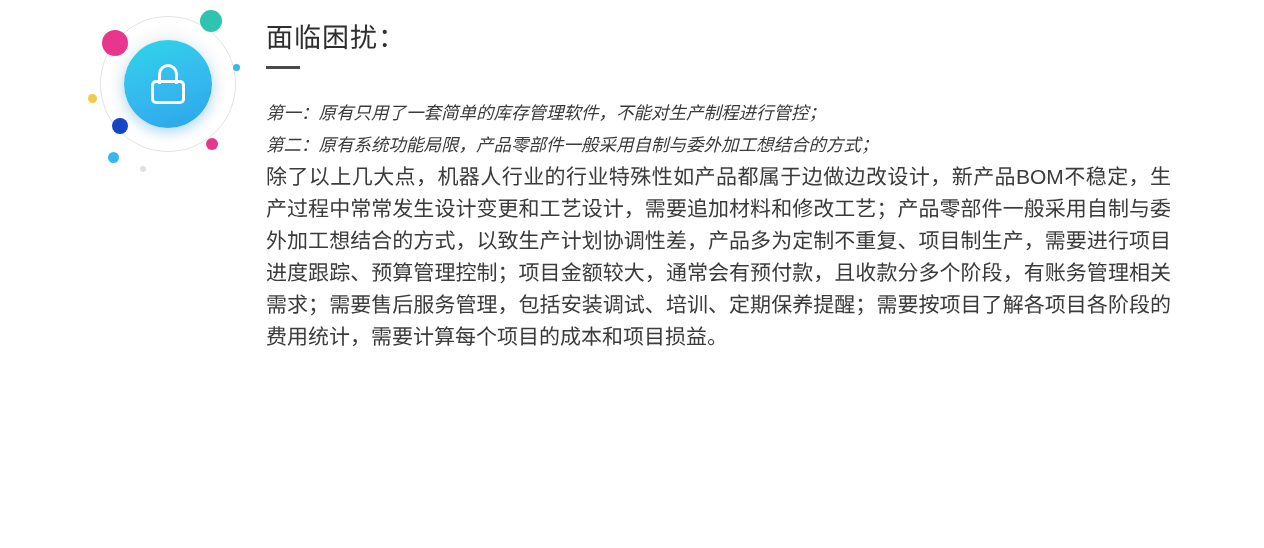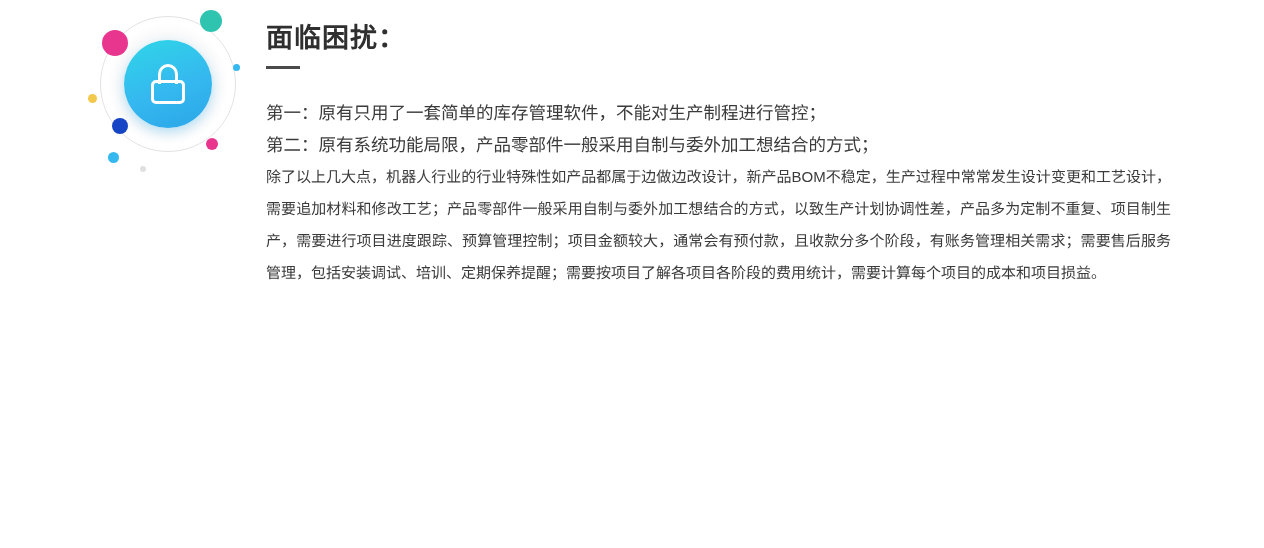--- a/index.html
+++ b/index.html
@@ -99,45 +99,46 @@
 
   
   .content {
     position: absolute;
     left: 266px;
     top: 22px;
     width: 910px;
   }
   .title {
     font-size: 27px;
-    font-weight: bold;
+    font-weight: normal;
     color: #2f2f2f;
     letter-spacing: 1px;
     margin: 0 0 12px 0;
     line-height: 1.2;
   }
   .rule {
     width: 34px;
     height: 3px;
     background: #4a4a4a;
     margin: 0 0 28px 0;
   }
   .body-list {
     margin: 0;
     padding: 0;
     list-style: none;
+    font-style: italic;
   }
   .body-list li {
     font-size: 17.5px;
     line-height: 32px;
     color: #3b3b3b;
     white-space: nowrap;
   }
   .para {
-    font-size: 15px;
+    font-size: 21px;
     line-height: 32px;
     color: #3b3b3b;
     margin: 0;
     text-align: justify;
     text-justify: inter-ideograph;
     width: 905px;
   }
 </style>
 </head>
 <body>

